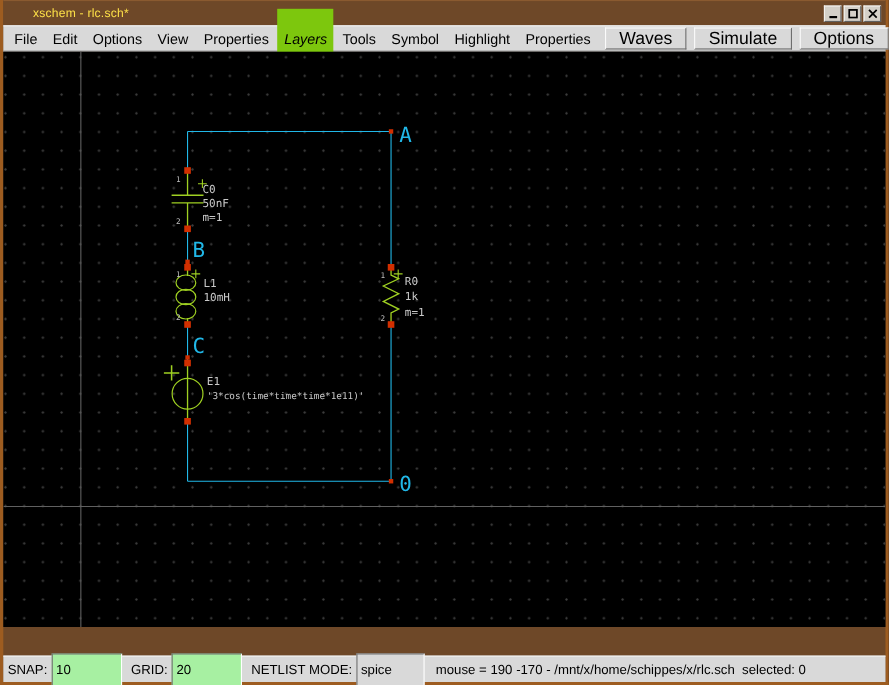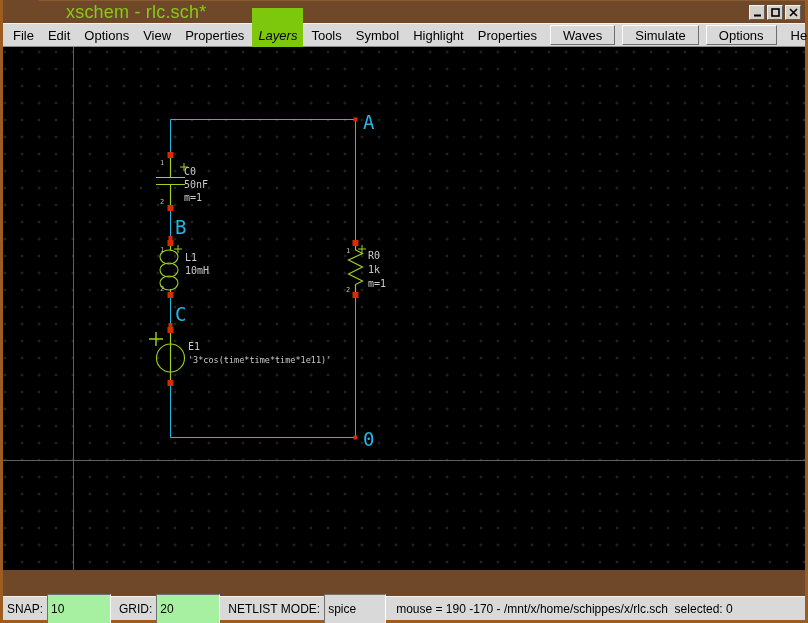--- a/index.html
+++ b/index.html
@@ -15,21 +15,21 @@
     display:flex; flex-direction:column;
     position:relative;
   }
 
   
   .titlebar {
     height:23px; flex:0 0 23px;
     background:#6e4828;
     border-top:1px solid #8a5a30;
     display:flex; align-items:center;
-    color:#84cc16; font-size:18px;margin-left:36px;
+    color:#fde047; font-size:11px;
   }
   .titlebar .title { margin-left:27px; letter-spacing:.2px; }
   .win-controls { margin-left:auto; margin-right:4px; display:flex; gap:2px; }
   .win-btn {
     width:16px; height:15px; background:#d4d0c8;
     border:1px solid; border-color:#f3f1ee #5f5f5f #5f5f5f #f3f1ee;
     display:flex; align-items:center; justify-content:center;
   }
   .win-btn svg { display:block; }
 
@@ -40,21 +40,21 @@
     border-top:1px solid #f2f2f2;
     border-bottom:1px solid #8c8c8c;
     display:flex; align-items:center;
     font-size:13px; color:#000;
   }
   .menu-item { padding:20px 6px; margin-left:2px; cursor:default; }
   .menu-item:first-child { margin-left:4px; }
   .menu-item.highlight { background:#7dc70d;font-style:italic; }
   .menu-actions { margin-left:auto; display:flex; align-items:center; }
   .mb-button {
-    background:#d9d9d9; font-size:13px; color:#000;
+    background:#d9d9d9; font-size:16px; color:#000;
     border:1px solid; border-color:#fbfbfb #6e6e6e #6e6e6e #fbfbfb;
     padding:2px 12px; margin-left:7px; height:20px; line-height:15px;
   }
   .help-item { padding:3px 8px; margin:0 2px 0 6px; }
 
   
   .canvas {
     flex:1 1 auto; position:relative; overflow:hidden;
     background-color:#000;
     background-image: radial-gradient(circle, #3d3d3d 0.7px, rgba(0,0,0,0) 1.4px);

